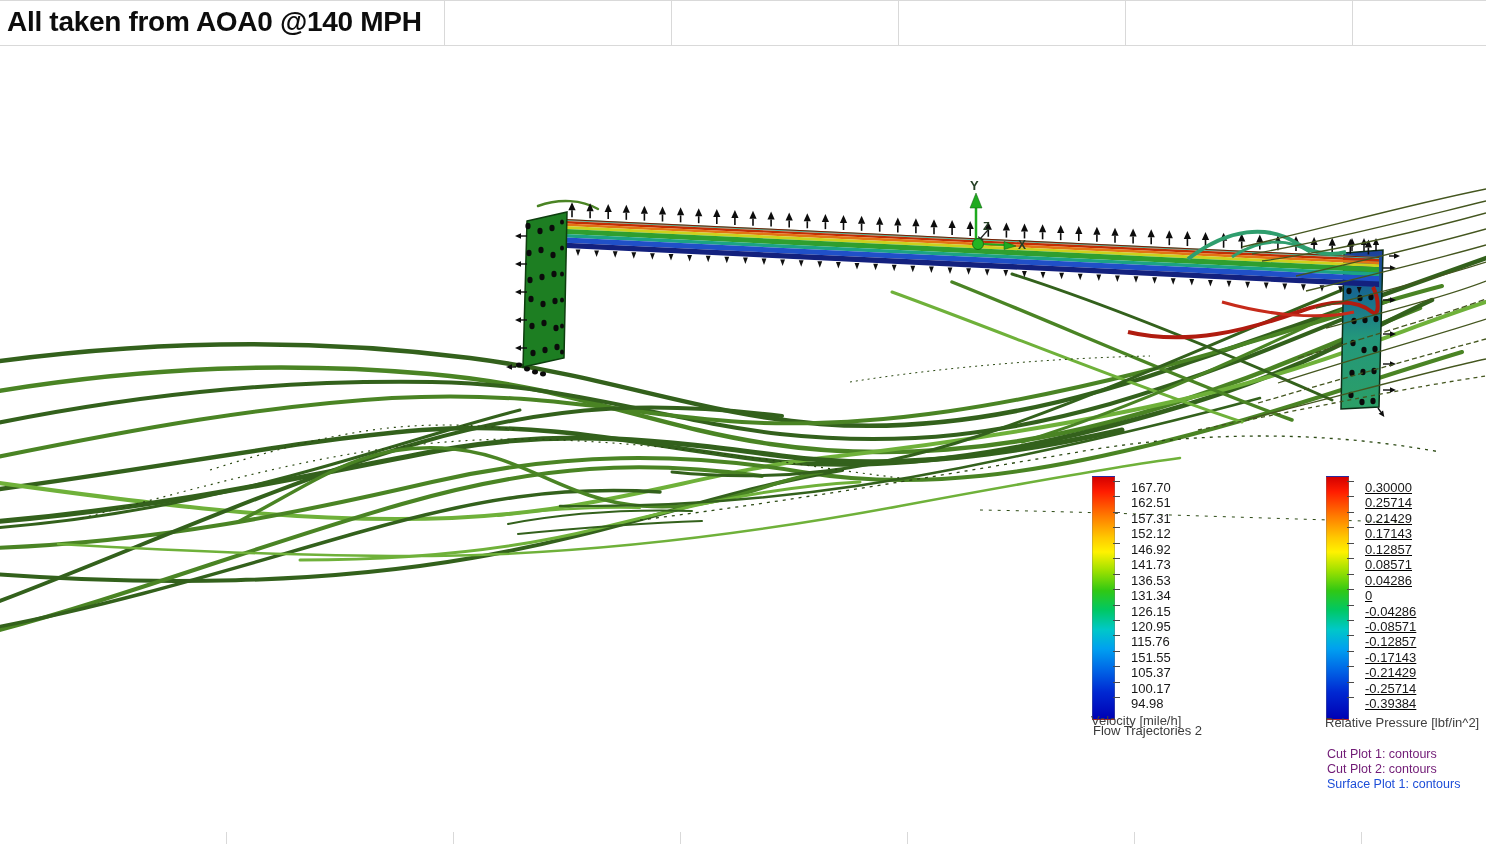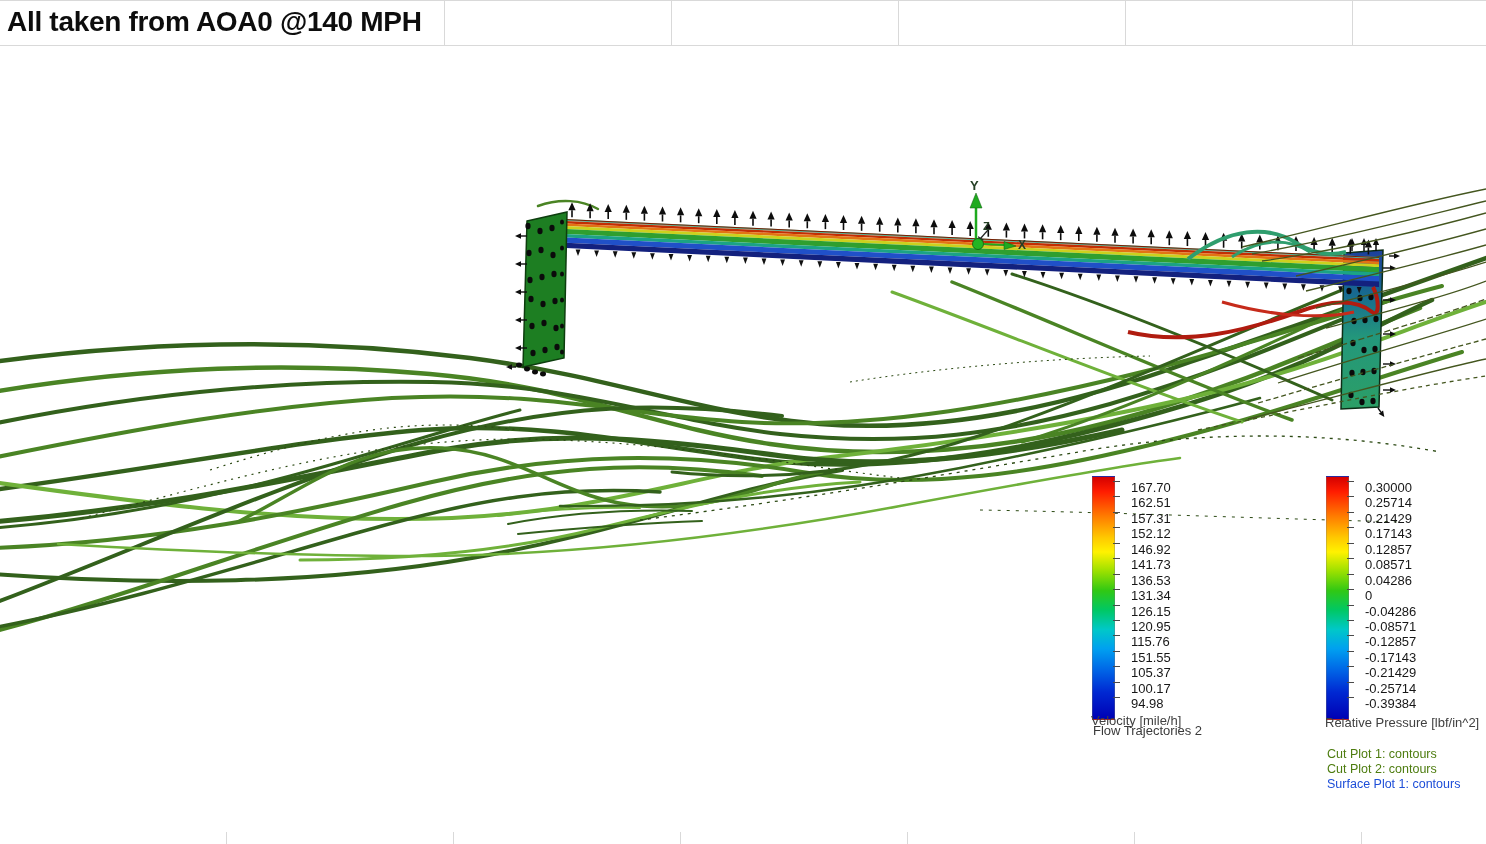--- a/index.html
+++ b/index.html
@@ -25,21 +25,21 @@
       #0064e6 80%, #0028d2 89%, #0000b4 100%);
     border:1px solid rgba(120,120,120,.35);
   }
   .legend-rows{position:absolute;display:flex;flex-direction:column;}
   .lrow{height:15.45px;display:flex;}
   .ltick{width:7px;height:1px;background:#4a4a4a;margin-right:11px;flex:none;}
   .lval{font-size:13px;color:#171717;line-height:1;white-space:nowrap;}
   .legend-title{position:absolute;font-size:13px;color:#404040;white-space:nowrap;}
   .caption{position:absolute;font-size:13px;color:#3a3a3a;white-space:nowrap;}
   .caption-stack{position:absolute;font-size:12.5px;line-height:15px;white-space:nowrap;}
-  .caption-stack .cap{color:#4d7c0f;}
+  .caption-stack .cap{color:#701a75;}
   .caption-stack .cap:last-child{color:#1d4ed8;}
 </style>
 </head>
 <body>
 
 <div class="grid-h" style="left:0;top:0;width:1486px;"></div>
 <div class="grid-h" style="left:0;top:45px;width:1486px;"></div>
 <div class="grid-v" style="left:444px;top:0;height:45px;"></div>
 <div class="grid-v" style="left:671px;top:0;height:45px;"></div>
 <div class="grid-v" style="left:898px;top:0;height:45px;"></div>
@@ -436,21 +436,21 @@
     </div>
     <div class="lrow">
       <span class="ltick"></span>
       <span class="lval">94.98</span>
     </div>
   </div>
 <div class="legend-title" style="left:1091px;top:713px;">Velocity [mile/h]</div>
 <div class="caption" style="left:1093px;top:723px;">Flow Trajectories 2</div>
 
 <div class="colorbar" style="left:1326px;top:476px;"></div>
-<div class="legend-rows" style="left:1347px;top:481px;">
+<div class="legend-rows" style="left:1347px;top:481px;text-decoration:underline;">
 
 <div class="lrow">
       <span class="ltick"></span>
       <span class="lval">0.30000</span>
     </div>
     <div class="lrow">
       <span class="ltick"></span>
       <span class="lval">0.25714</span>
     </div>
     <div class="lrow">

